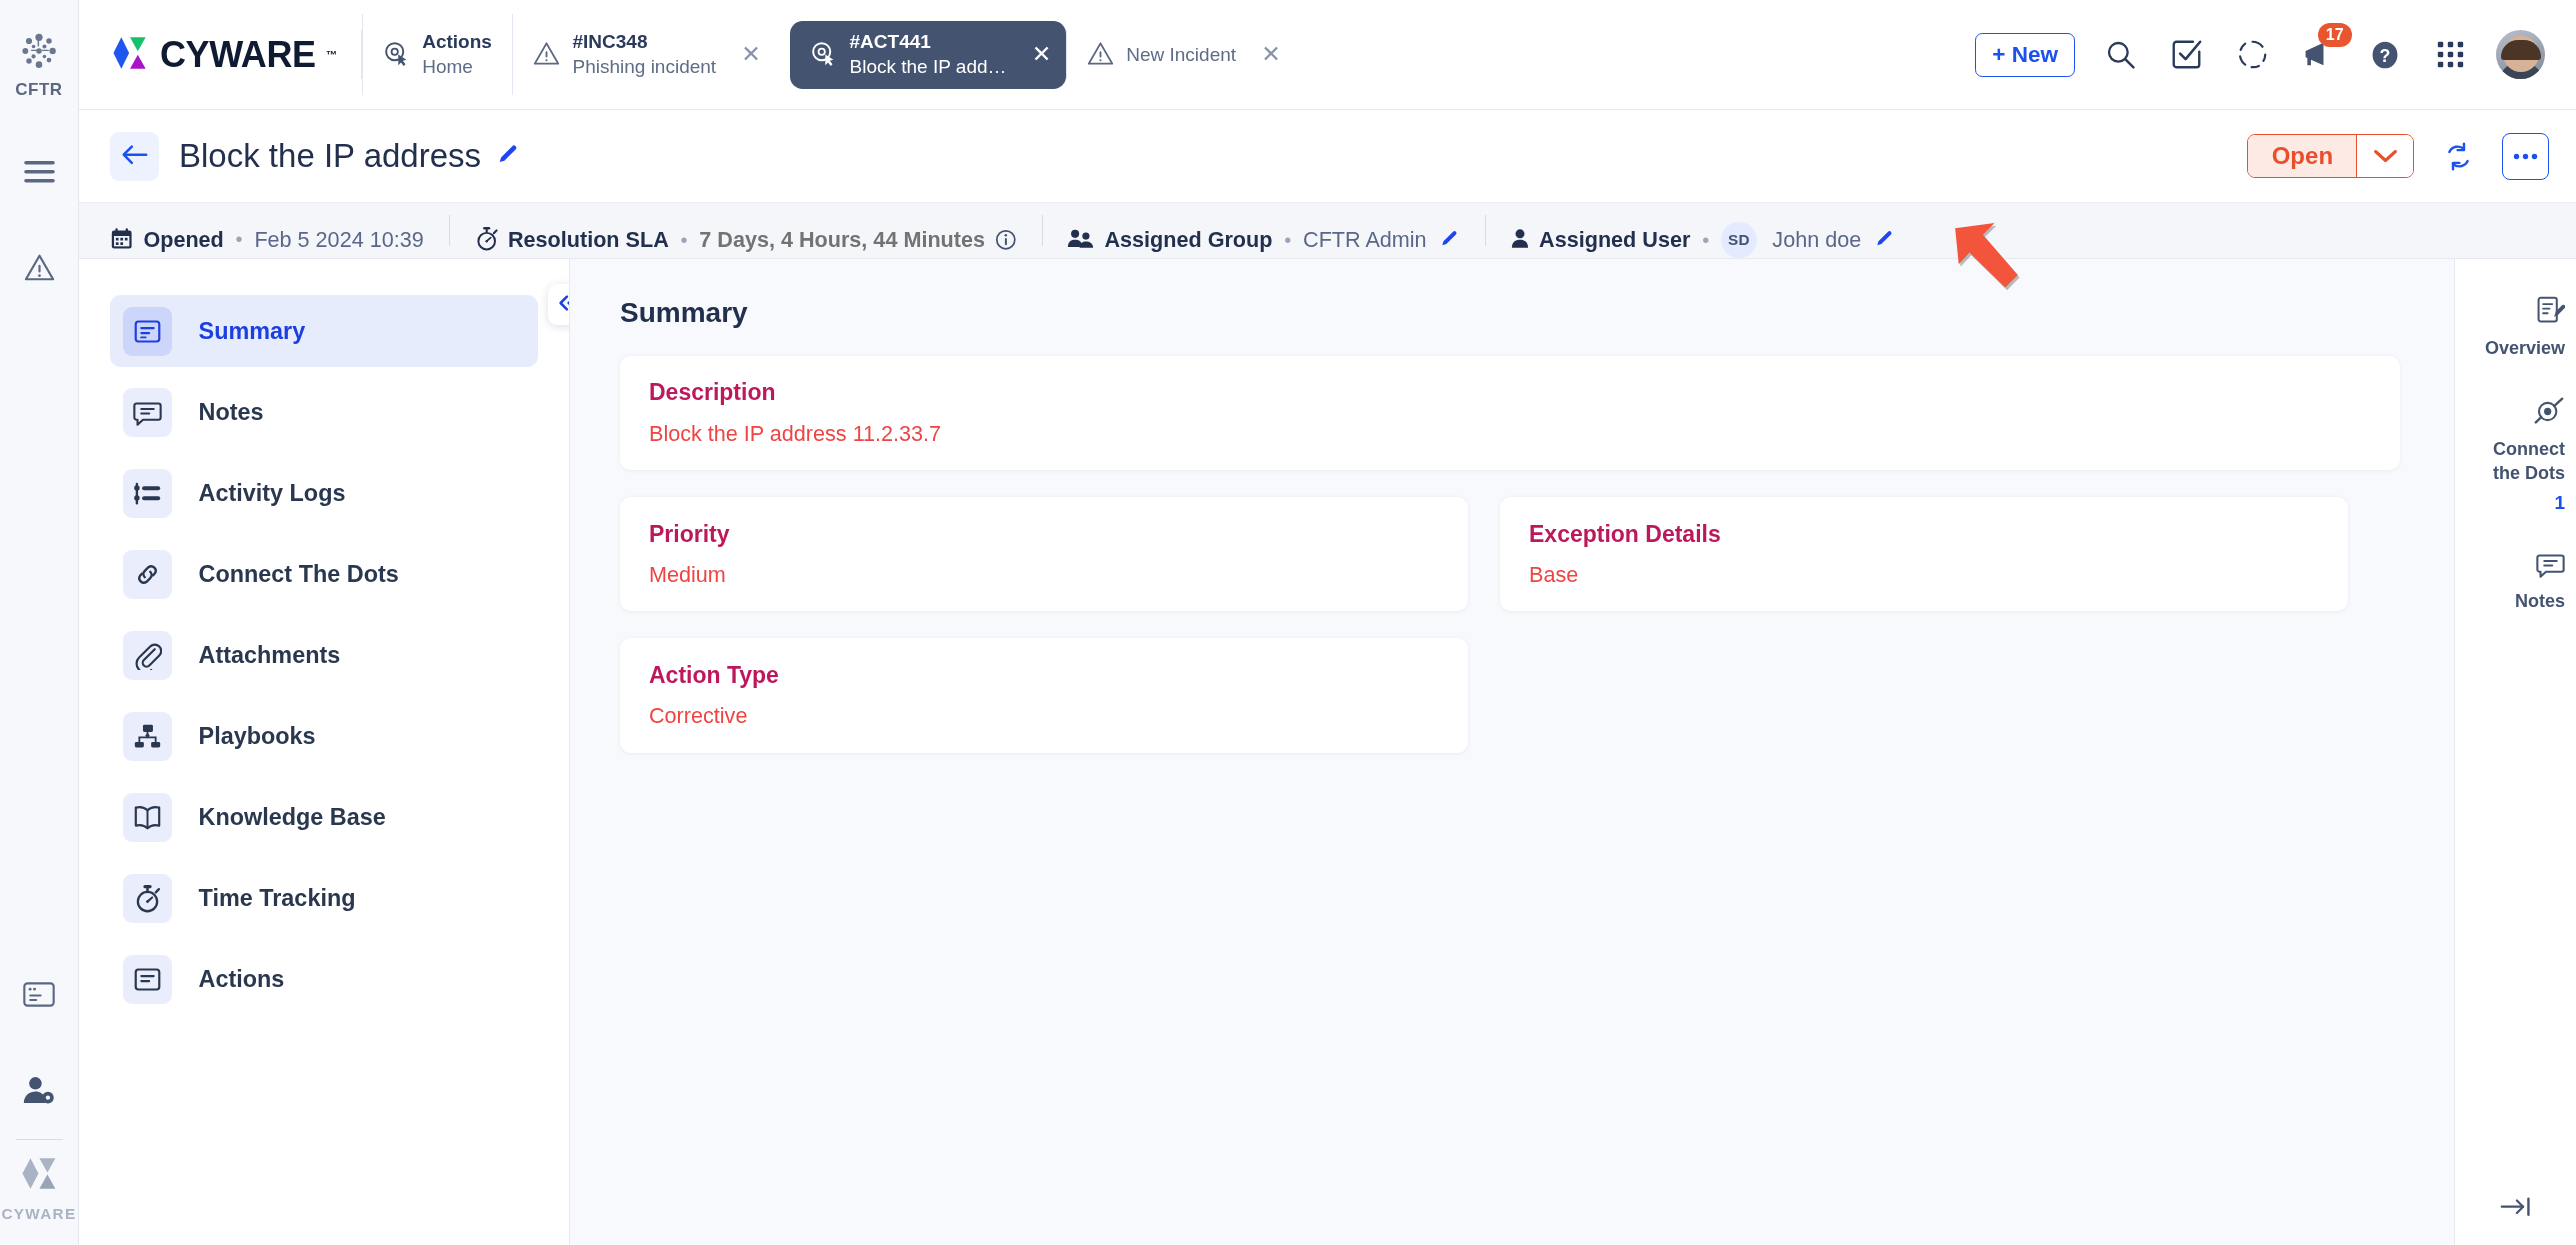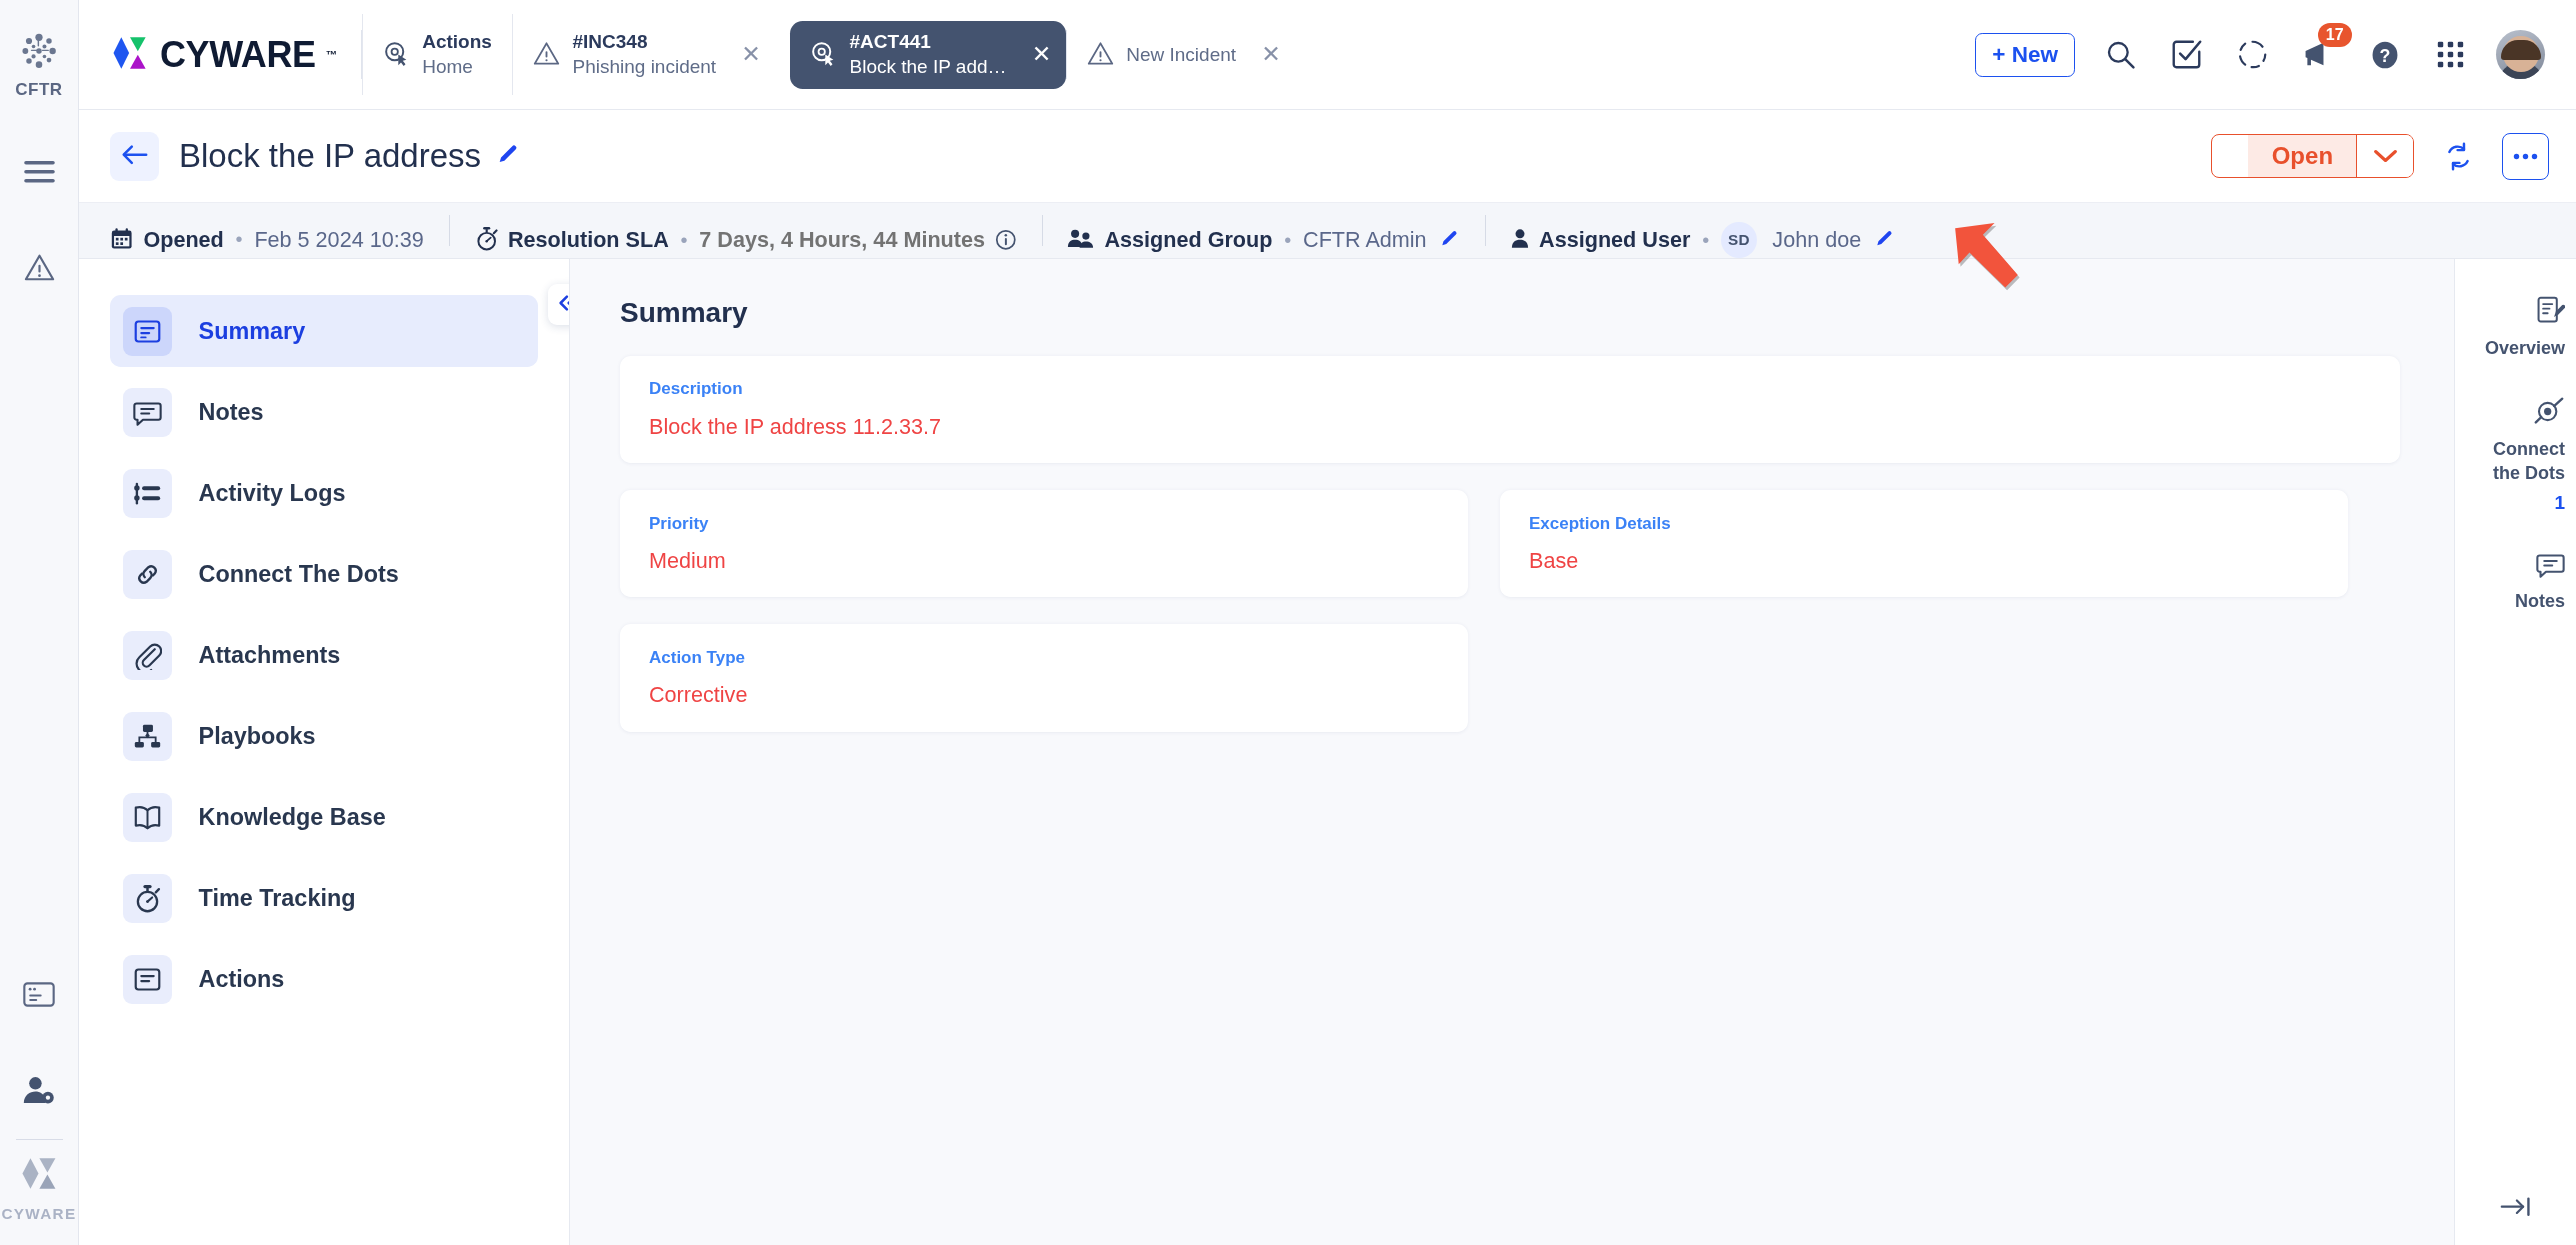--- a/index.html
+++ b/index.html
@@ -82,21 +82,21 @@
     height: 93px; min-height:93px; display:flex; align-items:center;
     padding: 0 27px 0 31px; background:#fff; border-bottom: 0.9px solid #eceef4;
   }
   .back-btn {
     width: 49px; height: 49px; border-radius: 9px; background: #eef2ff;
     display:flex; align-items:center; justify-content:center; cursor:pointer; flex:none;
   }
   .page-title { font-size: 33px; color: #22304e; margin-left: 20px; white-space:nowrap; }
   .title-edit { margin-left: 16px; cursor:pointer; display:flex; align-items:center; }
   .titlebar-right { margin-left:auto; display:flex; align-items:center; gap: 23.4px; }
-  .status-pill { display:flex; align-items:stretch; border:0.9px solid #e8502c; border-radius: 8px; overflow:hidden; cursor:pointer;padding-left:36px; }
+  .status-pill { display:flex; align-items:stretch; border:0.9px solid #e8502c; border-radius: 8px; overflow:hidden; cursor:pointer; }
   .status-label { background:#fdeae5; color:#e8502c; font-size:24px; font-weight:700; padding: 7.2px 23.4px; display:flex; align-items:center; }
   .status-caret { background:#fff; padding: 7.2px 14.4px; display:flex; align-items:center; border-left:0.9px solid #e8502c; }
   .icon-sq { width:47px; height:47px; border:0.9px solid #1c51ef; border-radius:8px; display:flex;align-items:center;justify-content:center; cursor:pointer; background:#fff;}
   .icon-plain { width:41px;height:41px;display:flex;align-items:center;justify-content:center;cursor:pointer; }
 
   
   .metabar {
     height: 56px; min-height:56px; display:flex; align-items:center; gap: 0;
     padding: 0 31px; background:#f4f6fa; border-bottom:0.9px solid #e6e9f0;
     position: relative;
@@ -139,21 +139,21 @@
     border-radius: 9px; box-shadow: 0 1.8px 8px rgba(40,60,110,.16);
     display:flex; align-items:center; justify-content:center; cursor:pointer; z-index: 5;
   }
 
   .content { flex: 1; padding: 38px 54px 0 50px; min-width:0; overflow:hidden; }
   .content-h { font-size: 28px; font-weight: 700; color:#22304e; margin-bottom: 27px; }
   .card {
     background:#fff; border-radius: 10.8px; box-shadow: 0 0.9px 3.6px rgba(40,60,110,.07);
     padding: 23.4px 29px; margin-bottom: 27px;
   }
-  .card-k { font-size: 17px; font-weight: 700; color:#3b82f6; margin-bottom: 14.4px; }
+  .card-k { font-size: 23px; font-weight: 700; color:#be185d; margin-bottom: 14.4px; }
   .card-v { font-size: 21.6px; color:#ef4444; }
   .card-row2 { display:flex; gap:32px; }
   .card-third { width: 848px; }
 
   .rnav {
     width: 122px; min-width:122px; background:#fff; border-left:0.9px solid #e6e9f0;
     display:flex; flex-direction:column; align-items:center; padding-top: 36px; position:relative;
   }
   .rnav-item { display:flex; flex-direction:column; align-items:flex-end; gap:8px; margin-bottom: 36px; cursor:pointer; width: 99px; }
   .rnav-label { font-size: 18px; font-weight:600; color:#44536f; text-align:center; line-height: 1.25; }

